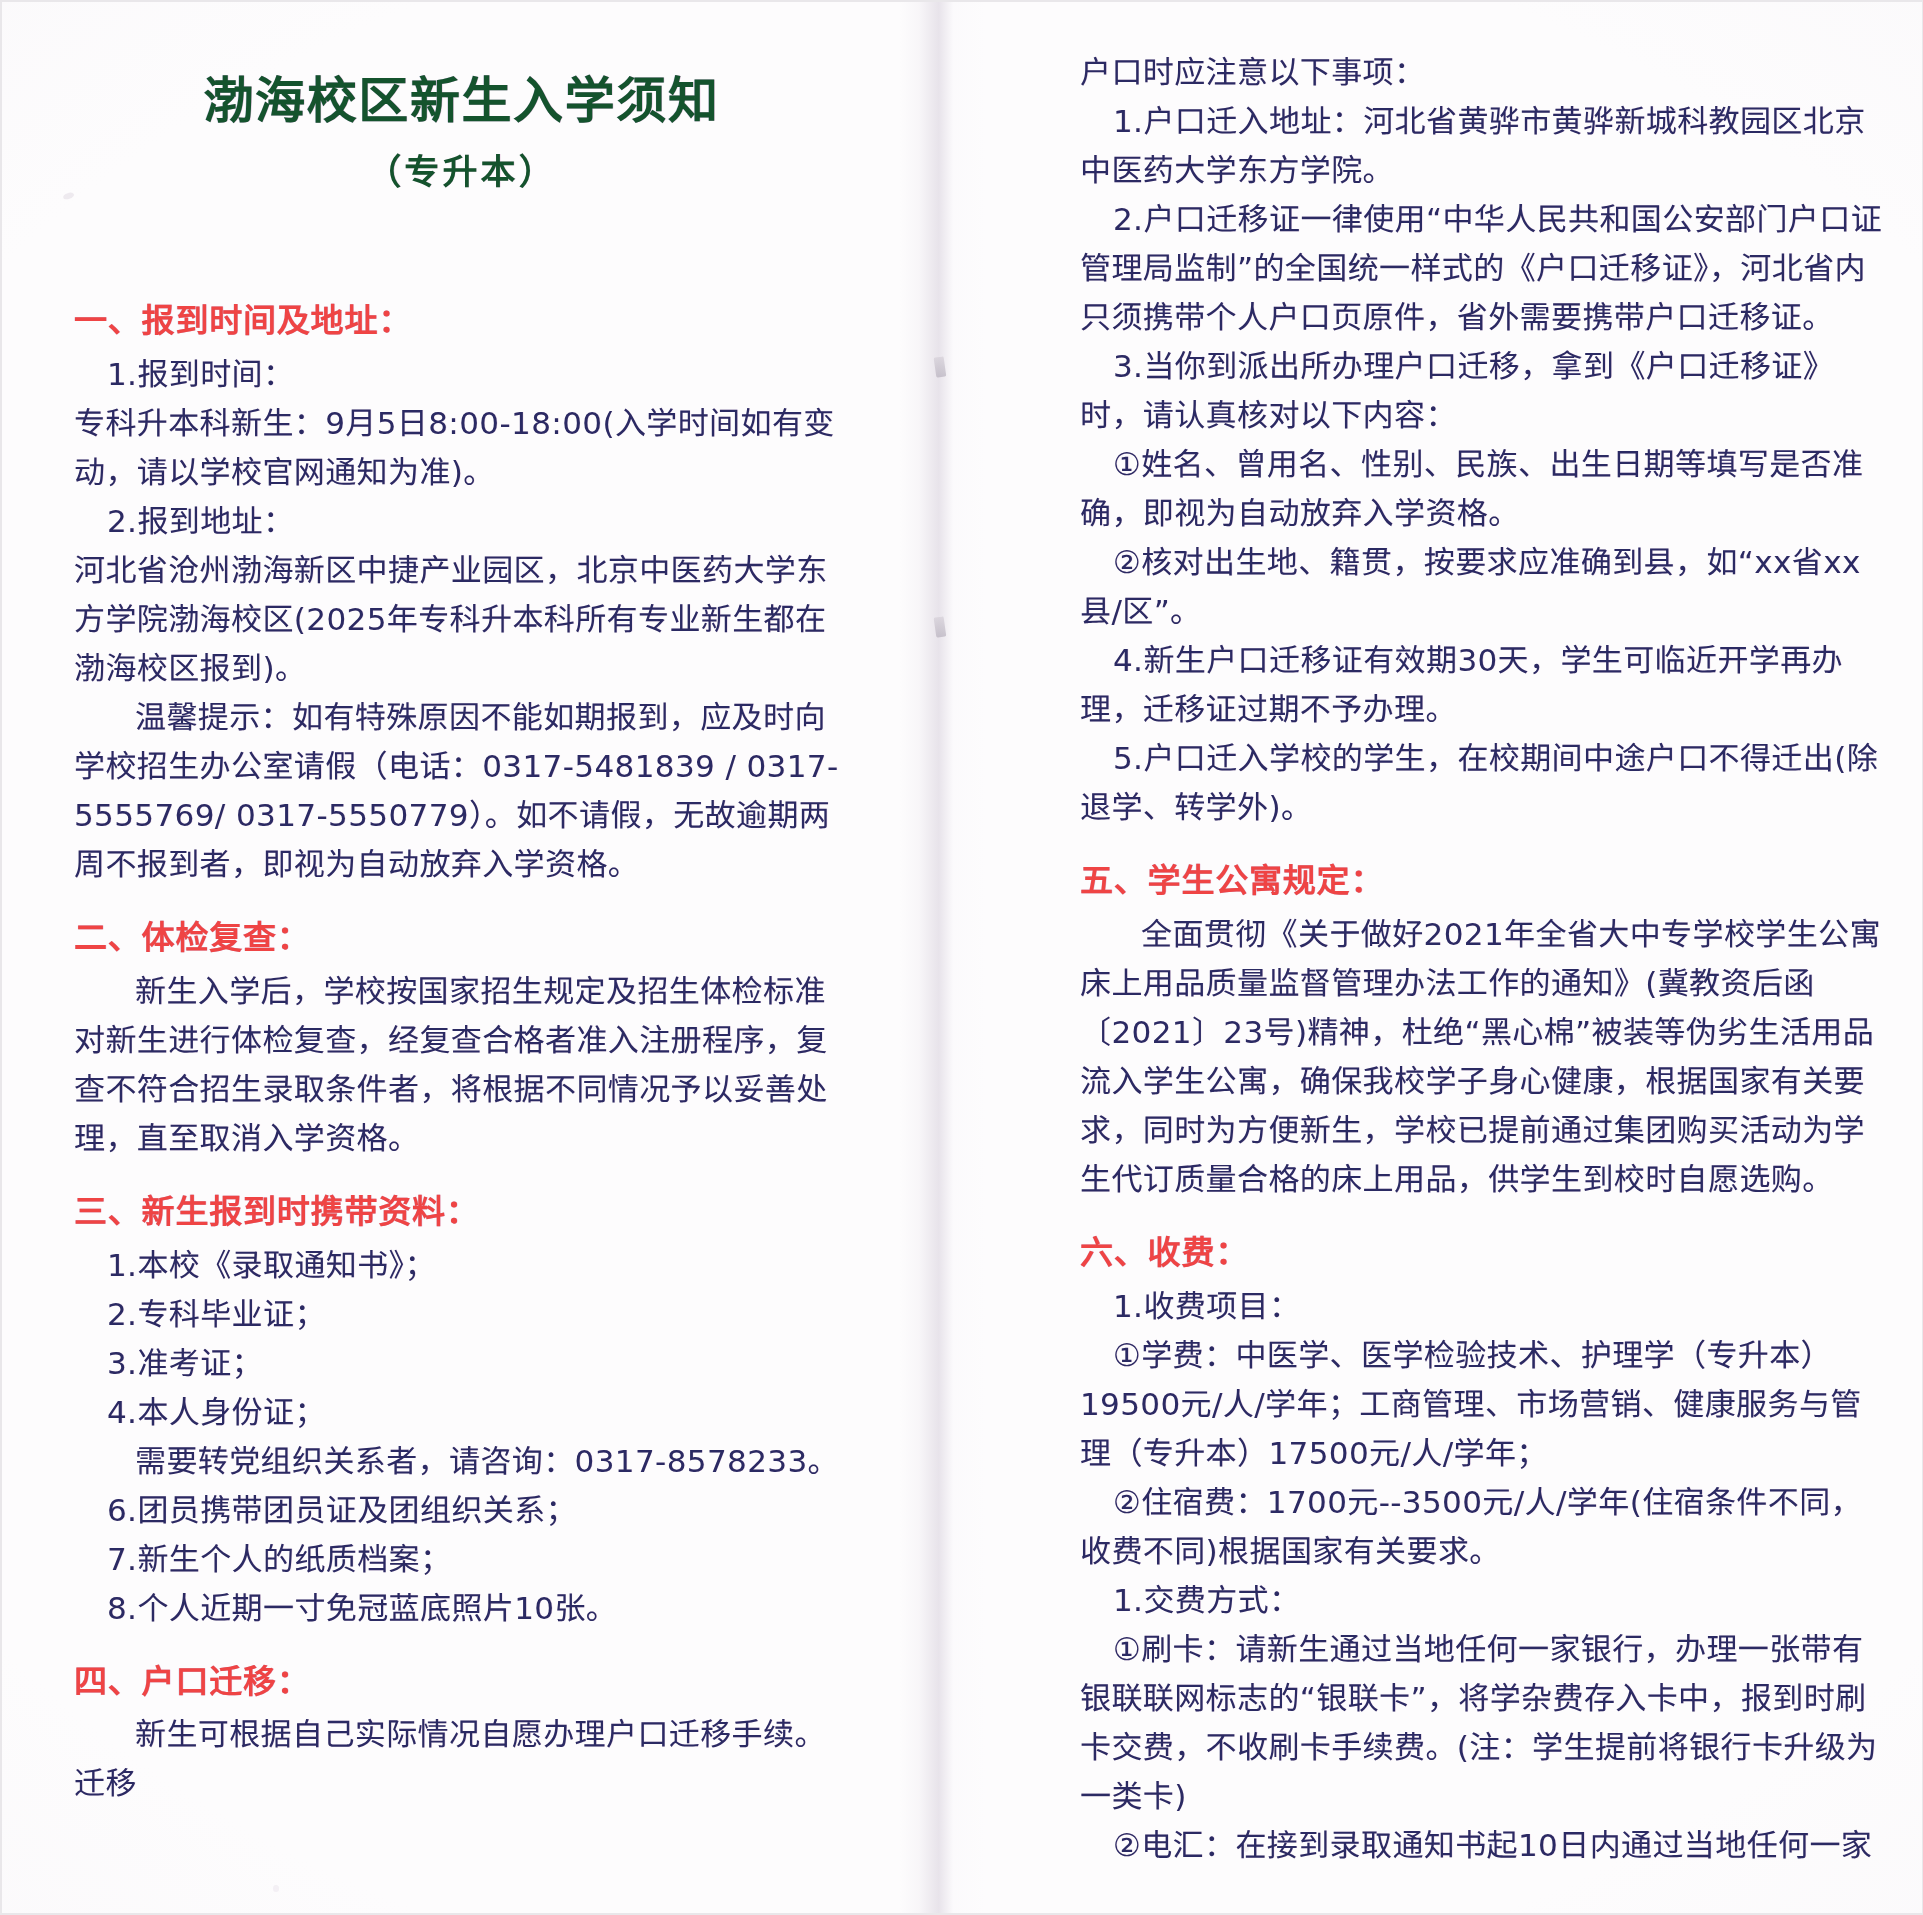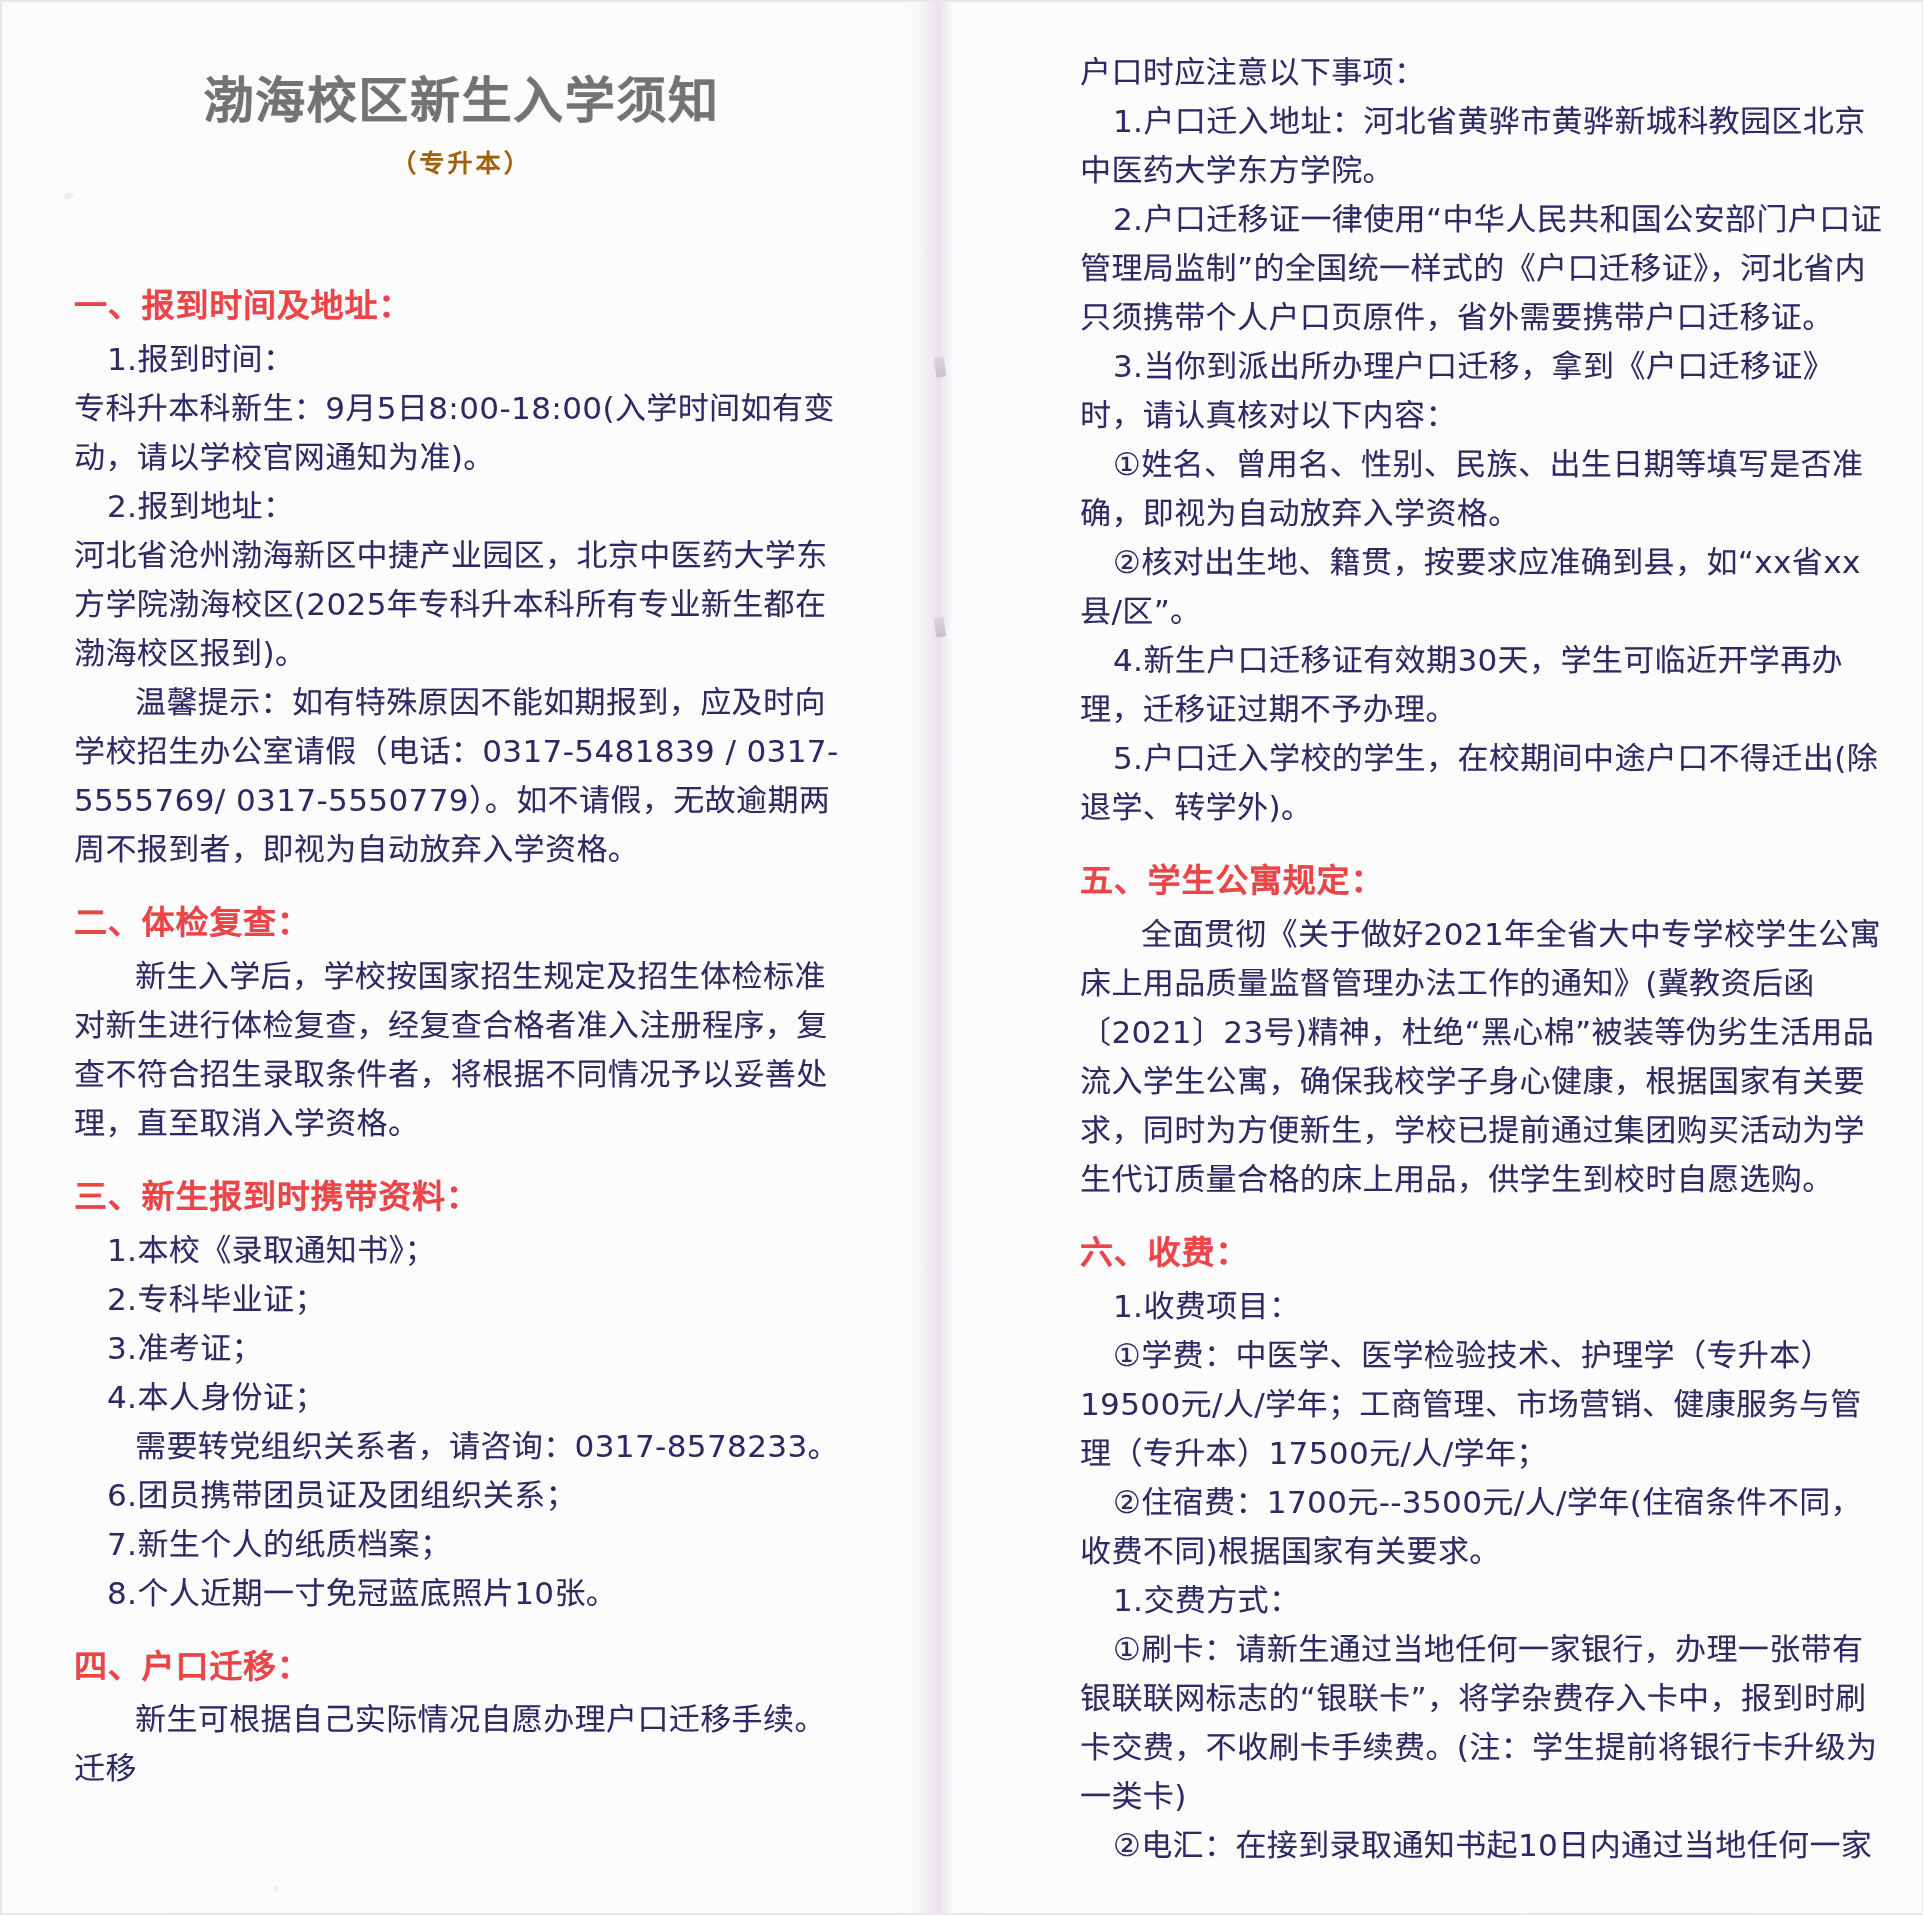--- a/index.html
+++ b/index.html
@@ -59,31 +59,31 @@
 
   .inner{position:absolute;}
   .col-left .inner{left:72px;right:57px;top:0;}
   .col-right .inner{left:72px;right:38px;top:0;margin-left:23px;}
 
   
   .doc-title{
     text-align:center;
     font-size:50px;
     font-weight:700;
-    color:#737373;
+    color:#14532d;
     letter-spacing:1.6px;
     margin:72px 0 0 0;
     line-height:1.1;
     text-shadow:0.5px 0 0 rgba(150,40,130,.30), -0.4px 0 0 rgba(40,40,150,.22);
   }
   .doc-subtitle{
     text-align:center;
-    font-size:25px;
+    font-size:35px;
     font-weight:700;
-    color:#a16207;
+    color:#14532d;
     letter-spacing:3.1px;
     margin:14px 0 0 0;
     text-shadow:0.4px 0 0 rgba(150,40,130,.25);
   }
 
   .sec-head{
     font-size:33px;
     font-weight:700;
     color:#ef4444;
     letter-spacing:0.8px;

